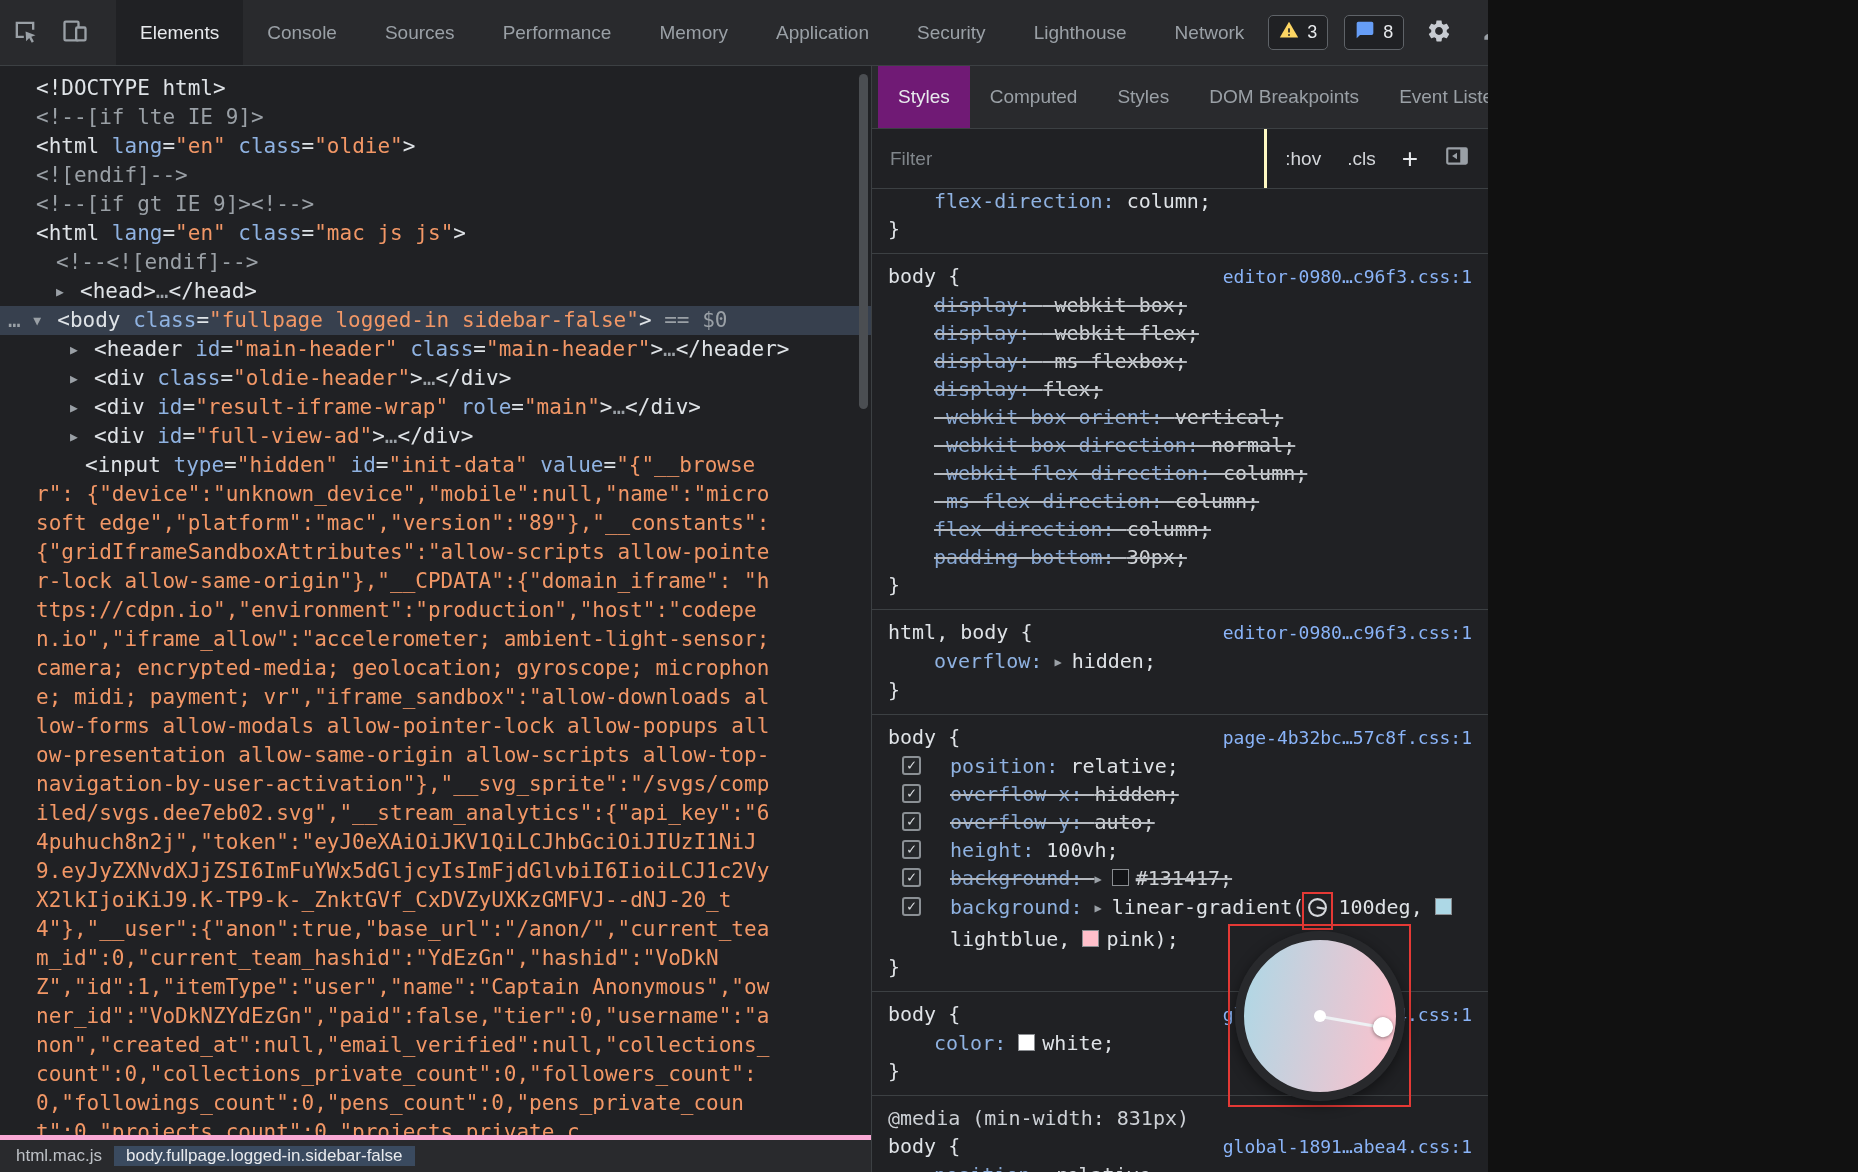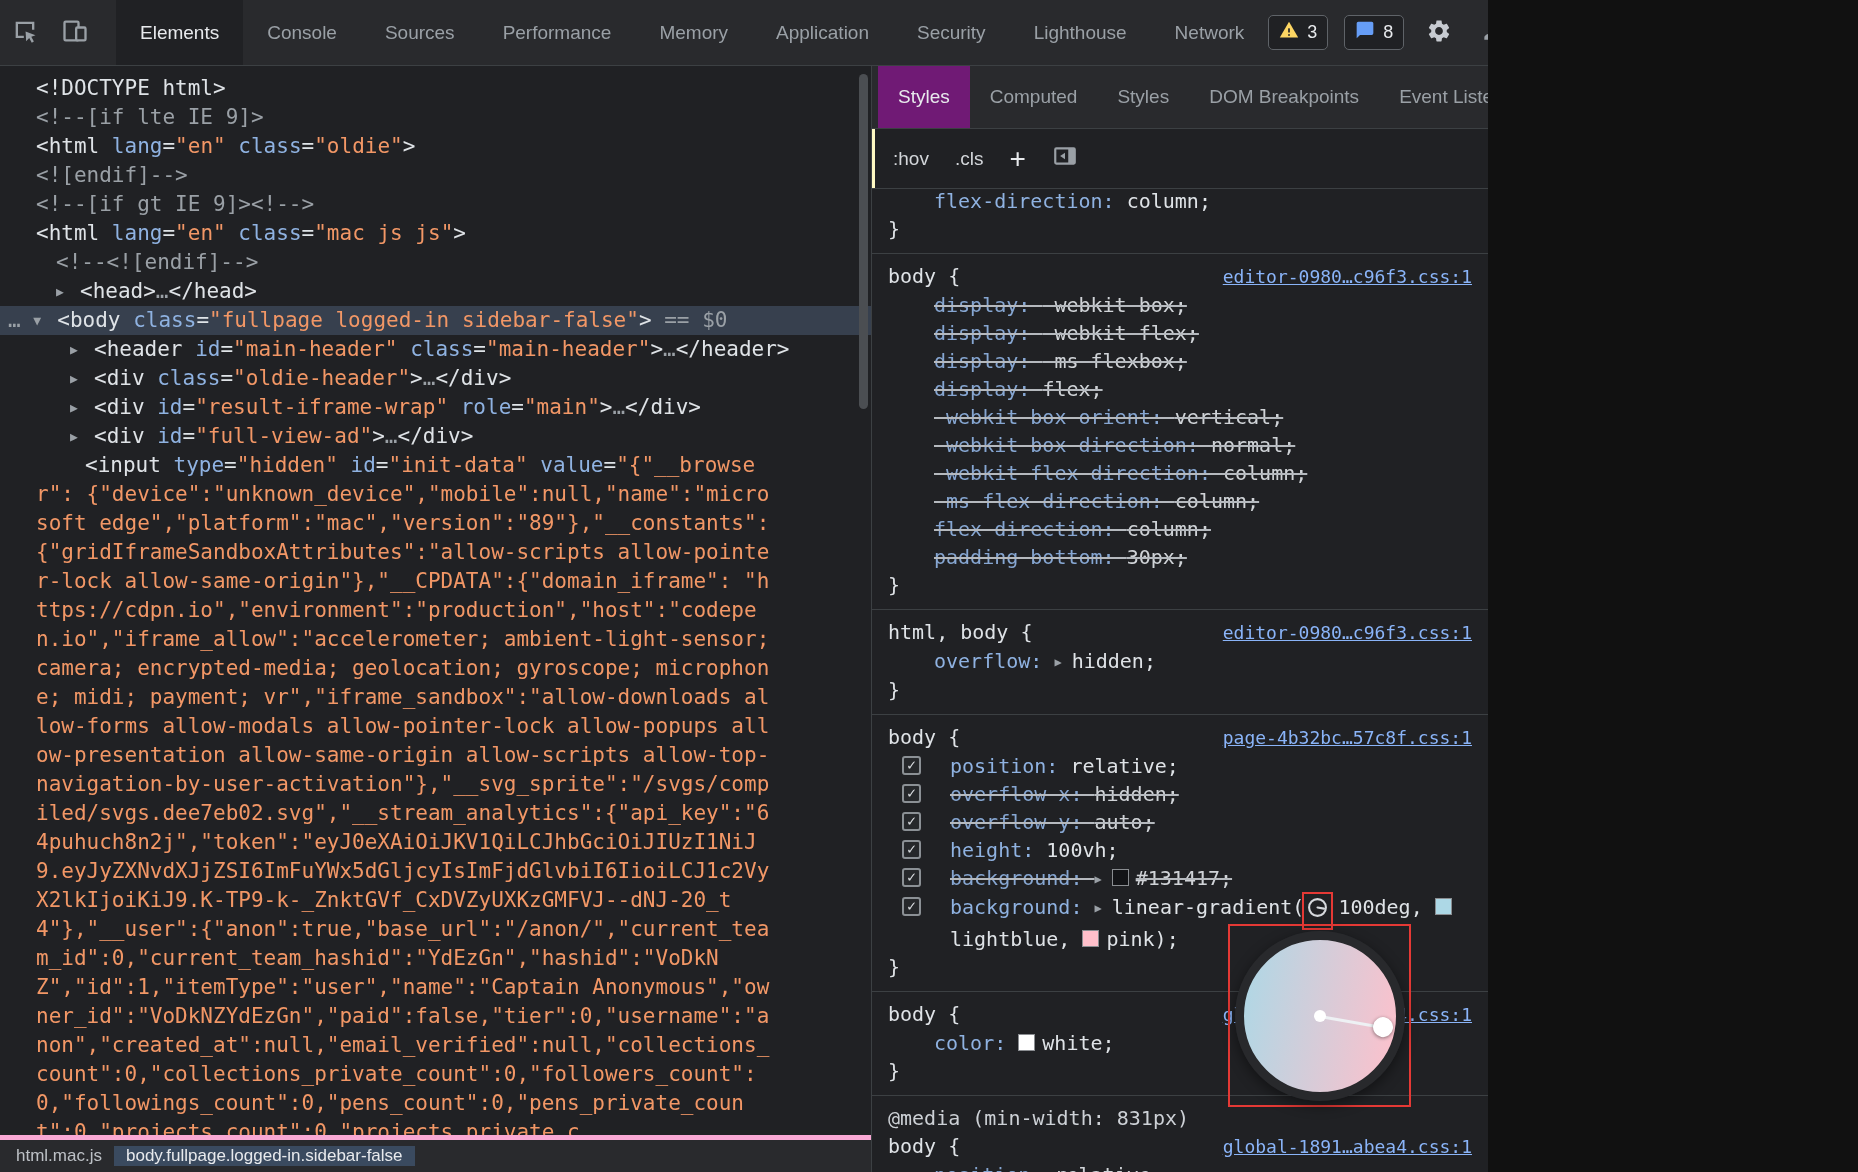--- a/index.html
+++ b/index.html
@@ -49,21 +49,21 @@
   .filter-input{flex:1;min-width:0;background:transparent;border:0;outline:0;color:#e8eaed;font-size:19px;padding:0 18px;font-family:"Liberation Sans",sans-serif;}
   .filter-input::placeholder{color:#80868b;}
   .filter-controls{display:flex;align-items:center;border-left:3px solid #fef9c3;padding:0 18px;gap:26px;color:#d3d6da;font-size:19px;}
   .fc{display:flex;align-items:center;}
   .fc.plus{font-size:28px;color:#e8eaed;line-height:1;}
   
   .rules{flex:1;overflow:hidden;margin-top:-10px;font-family:"DejaVu Sans Mono",monospace;font-size:20px;line-height:28px;color:#dfe3e7;}
   .rule{padding:8px 16px 10px;border-bottom:1px solid #3c4043;position:relative;}
   .selector-row{display:flex;justify-content:space-between;align-items:baseline;}
   .selector{color:#dfe3e7;}
-  .css-link{color:#8ab4f8;font-size:18px;text-decoration:underline;margin-left:12px;white-space:nowrap;cursor:pointer;}
+  .css-link{color:#8ab4f8;font-size:18px;margin-left:12px;white-space:nowrap;cursor:pointer;}
   .media-line{color:#cdd1d6;}
   .decl{padding-left:46px;position:relative;}
   .decl.has-cb{padding-left:62px;}
   .prop{color:#8fb2e1;}
   .valtext{color:#dfe3e7;}
   .struck{text-decoration:line-through;text-decoration-color:#c2c6cc;}
   .struck .prop,.struck .valtext{opacity:.92;}
   .cb{position:absolute;left:14px;top:4px;width:19px;height:19px;box-sizing:border-box;border:2px solid #8b9095;border-radius:3px;color:#d6d9dd;font-size:15px;line-height:15px;text-align:center;background:#26282b;}
   .val-arrow{display:inline-block;color:#9aa0a6;font-size:12px;margin-right:10px;vertical-align:2px;}
   .swatch{display:inline-block;width:15px;height:15px;border:1px solid #8a8d91;margin-right:7px;vertical-align:-1px;}
@@ -185,20 +185,21 @@
         <span class="subtabs-inner" id="styles-tabs">
             <div class="subtab active">Styles</div>
             <div class="subtab">Computed</div>
             <div class="subtab">Styles</div>
             <div class="subtab">DOM Breakpoints</div>
             <div class="subtab">Event Listeners</div>
           </span>
         <span class="more-tabs">»</span>
       </nav>
       <div class="filter-row">
+        <input class="filter-input" placeholder="Filter" style="">
         <div class="filter-controls">
           <span class="fc">:hov</span>
           <span class="fc">.cls</span>
           <span class="fc plus">+</span>
           <span class="fc">
             <span>
               <svg viewBox="0 0 24 24" width="26" height="26">
                 <rect x="3" y="5" width="18" height="14" rx="1" fill="none" stroke="#9aa0a6" stroke-width="2"></rect>
                 <rect x="15" y="5" width="6" height="14" fill="#9aa0a6"></rect>
                 <path d="M12 9l-4.5 3L12 15z" fill="#9aa0a6"></path>

